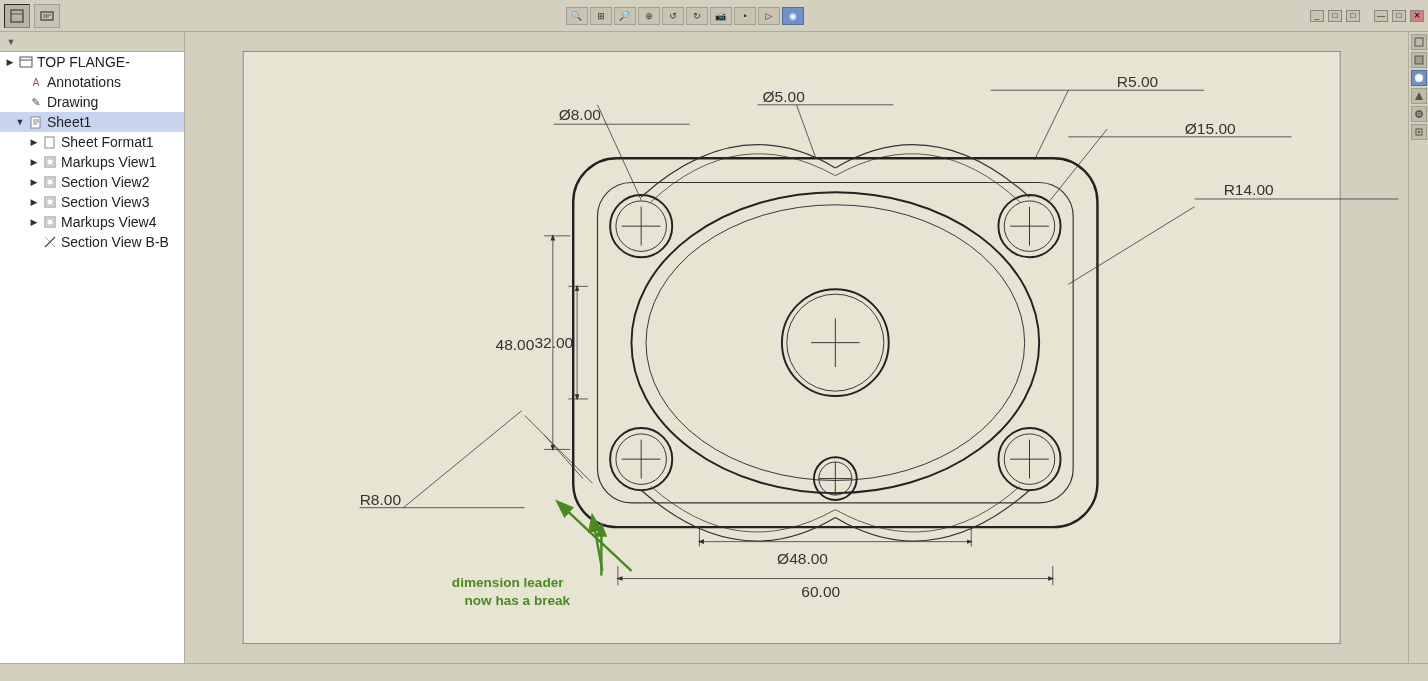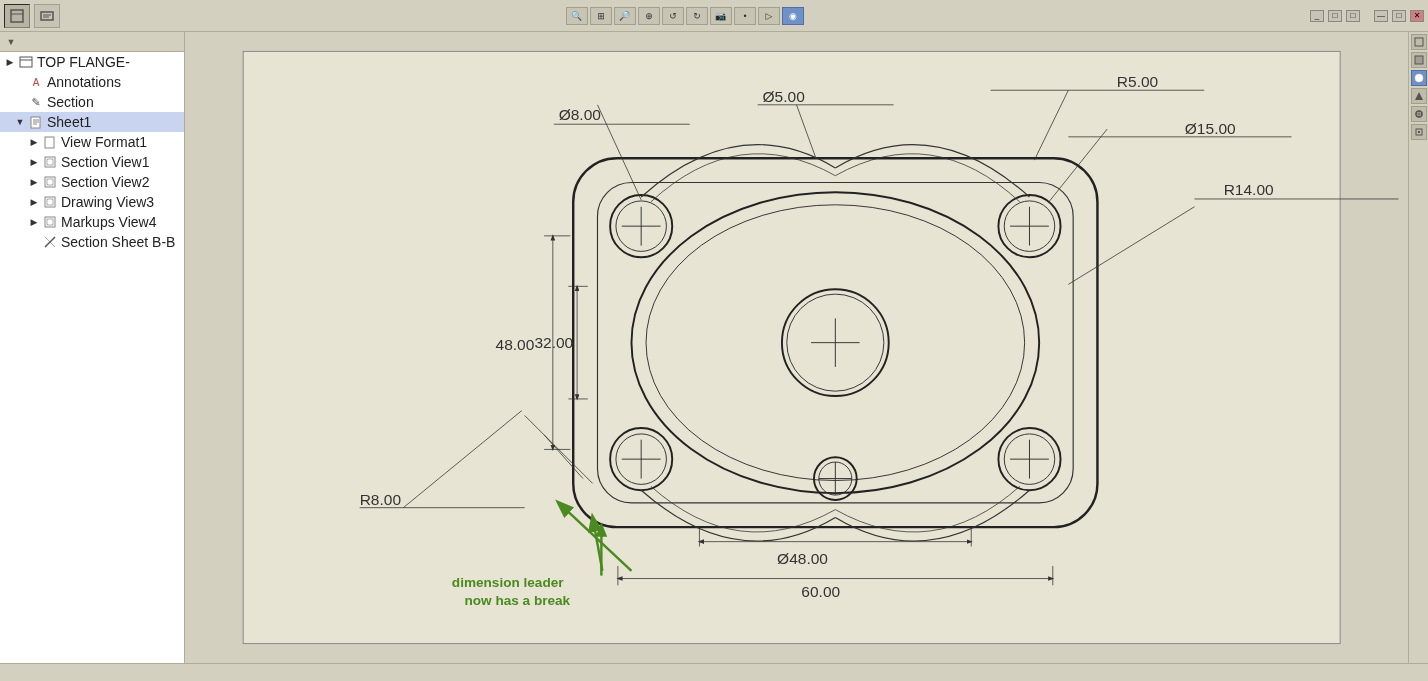--- a/index.html
+++ b/index.html
@@ -293,21 +293,21 @@
 
     <div class="tree-item tree-indent-1">
       <span class="tree-expand"></span>
       <span class="tree-icon" style="font-size:10px;color:#c04040;">A</span>
       <span class="tree-label">Annotations</span>
     </div>
 
     <div class="tree-item tree-indent-1">
       <span class="tree-expand"></span>
       <span class="tree-icon" style="font-size:11px;color:#555;">✎</span>
-      <span class="tree-label">Section</span>
+      <span class="tree-label">Drawing</span>
     </div>
 
     <div class="tree-item tree-indent-1 selected">
       <span class="tree-expand">▼</span>
       <span class="tree-icon" style="font-size:10px;">
         <svg width="12" height="13" viewBox="0 0 12 13">
             <rect x="1" y="1" width="9" height="11" fill="white" stroke="#888" stroke-width="1"></rect>
             <line x1="3" y1="4" x2="9" y2="4" stroke="#888"></line>
             <line x1="3" y1="6" x2="9" y2="6" stroke="#888"></line>
             <line x1="3" y1="8" x2="7" y2="8" stroke="#888"></line>
@@ -316,32 +316,32 @@
       <span class="tree-label">Sheet1</span>
     </div>
 
     <div class="tree-item tree-indent-2">
       <span class="tree-expand">▶</span>
       <span class="tree-icon">
         <svg width="12" height="13" viewBox="0 0 12 13">
             <rect x="1" y="1" width="9" height="11" fill="none" stroke="#888" stroke-width="1"></rect>
           </svg>
       </span>
-      <span class="tree-label">View Format1</span>
+      <span class="tree-label">Sheet Format1</span>
     </div>
 
     <div class="tree-item tree-indent-2">
       <span class="tree-expand">▶</span>
       <span class="tree-icon">
         <svg width="12" height="12" viewBox="0 0 12 12">
             <rect x="1" y="1" width="10" height="10" fill="none" stroke="#888" stroke-width="1"></rect>
             <rect x="3" y="3" width="6" height="6" fill="none" stroke="#888" stroke-width="0.7"></rect>
           </svg>
       </span>
-      <span class="tree-label">Section View1</span>
+      <span class="tree-label">Markups View1</span>
     </div>
 
     <div class="tree-item tree-indent-2">
       <span class="tree-expand">▶</span>
       <span class="tree-icon">
         <svg width="12" height="12" viewBox="0 0 12 12">
             <rect x="1" y="1" width="10" height="10" fill="none" stroke="#888" stroke-width="1"></rect>
             <rect x="3" y="3" width="6" height="6" fill="none" stroke="#888" stroke-width="0.7"></rect>
           </svg>
       </span>
@@ -349,21 +349,21 @@
     </div>
 
     <div class="tree-item tree-indent-2">
       <span class="tree-expand">▶</span>
       <span class="tree-icon">
         <svg width="12" height="12" viewBox="0 0 12 12">
             <rect x="1" y="1" width="10" height="10" fill="none" stroke="#888" stroke-width="1"></rect>
             <rect x="3" y="3" width="6" height="6" fill="none" stroke="#888" stroke-width="0.7"></rect>
           </svg>
       </span>
-      <span class="tree-label">Drawing View3</span>
+      <span class="tree-label">Section View3</span>
     </div>
 
     <div class="tree-item tree-indent-2">
       <span class="tree-expand">▶</span>
       <span class="tree-icon">
         <svg width="12" height="12" viewBox="0 0 12 12">
             <rect x="1" y="1" width="10" height="10" fill="none" stroke="#888" stroke-width="1"></rect>
             <rect x="3" y="3" width="6" height="6" fill="none" stroke="#888" stroke-width="0.7"></rect>
           </svg>
       </span>
@@ -371,21 +371,21 @@
     </div>
 
     <div class="tree-item tree-indent-2">
       <span class="tree-expand"></span>
       <span class="tree-icon" style="color:#555;">
         <svg width="12" height="12" viewBox="0 0 12 12">
             <line x1="1" y1="11" x2="11" y2="1" stroke="#555" stroke-width="1.5"></line>
             <line x1="1" y1="1" x2="11" y2="11" stroke="#555" stroke-width="0.5"></line>
           </svg>
       </span>
-      <span class="tree-label">Section Sheet B-B</span>
+      <span class="tree-label">Section View B-B</span>
     </div>
 
     <div class="sidebar-collapse">◀</div>
   </div>
 
   <div class="canvas-area">
     <svg class="drawing-svg" viewBox="0 0 1200 650" xmlns="http://www.w3.org/2000/svg">
       <defs>
         <marker id="arrow" markerWidth="8" markerHeight="8" refX="6" refY="3" orient="auto">
           <path d="M0,0 L0,6 L8,3 z" fill="#333"></path>

